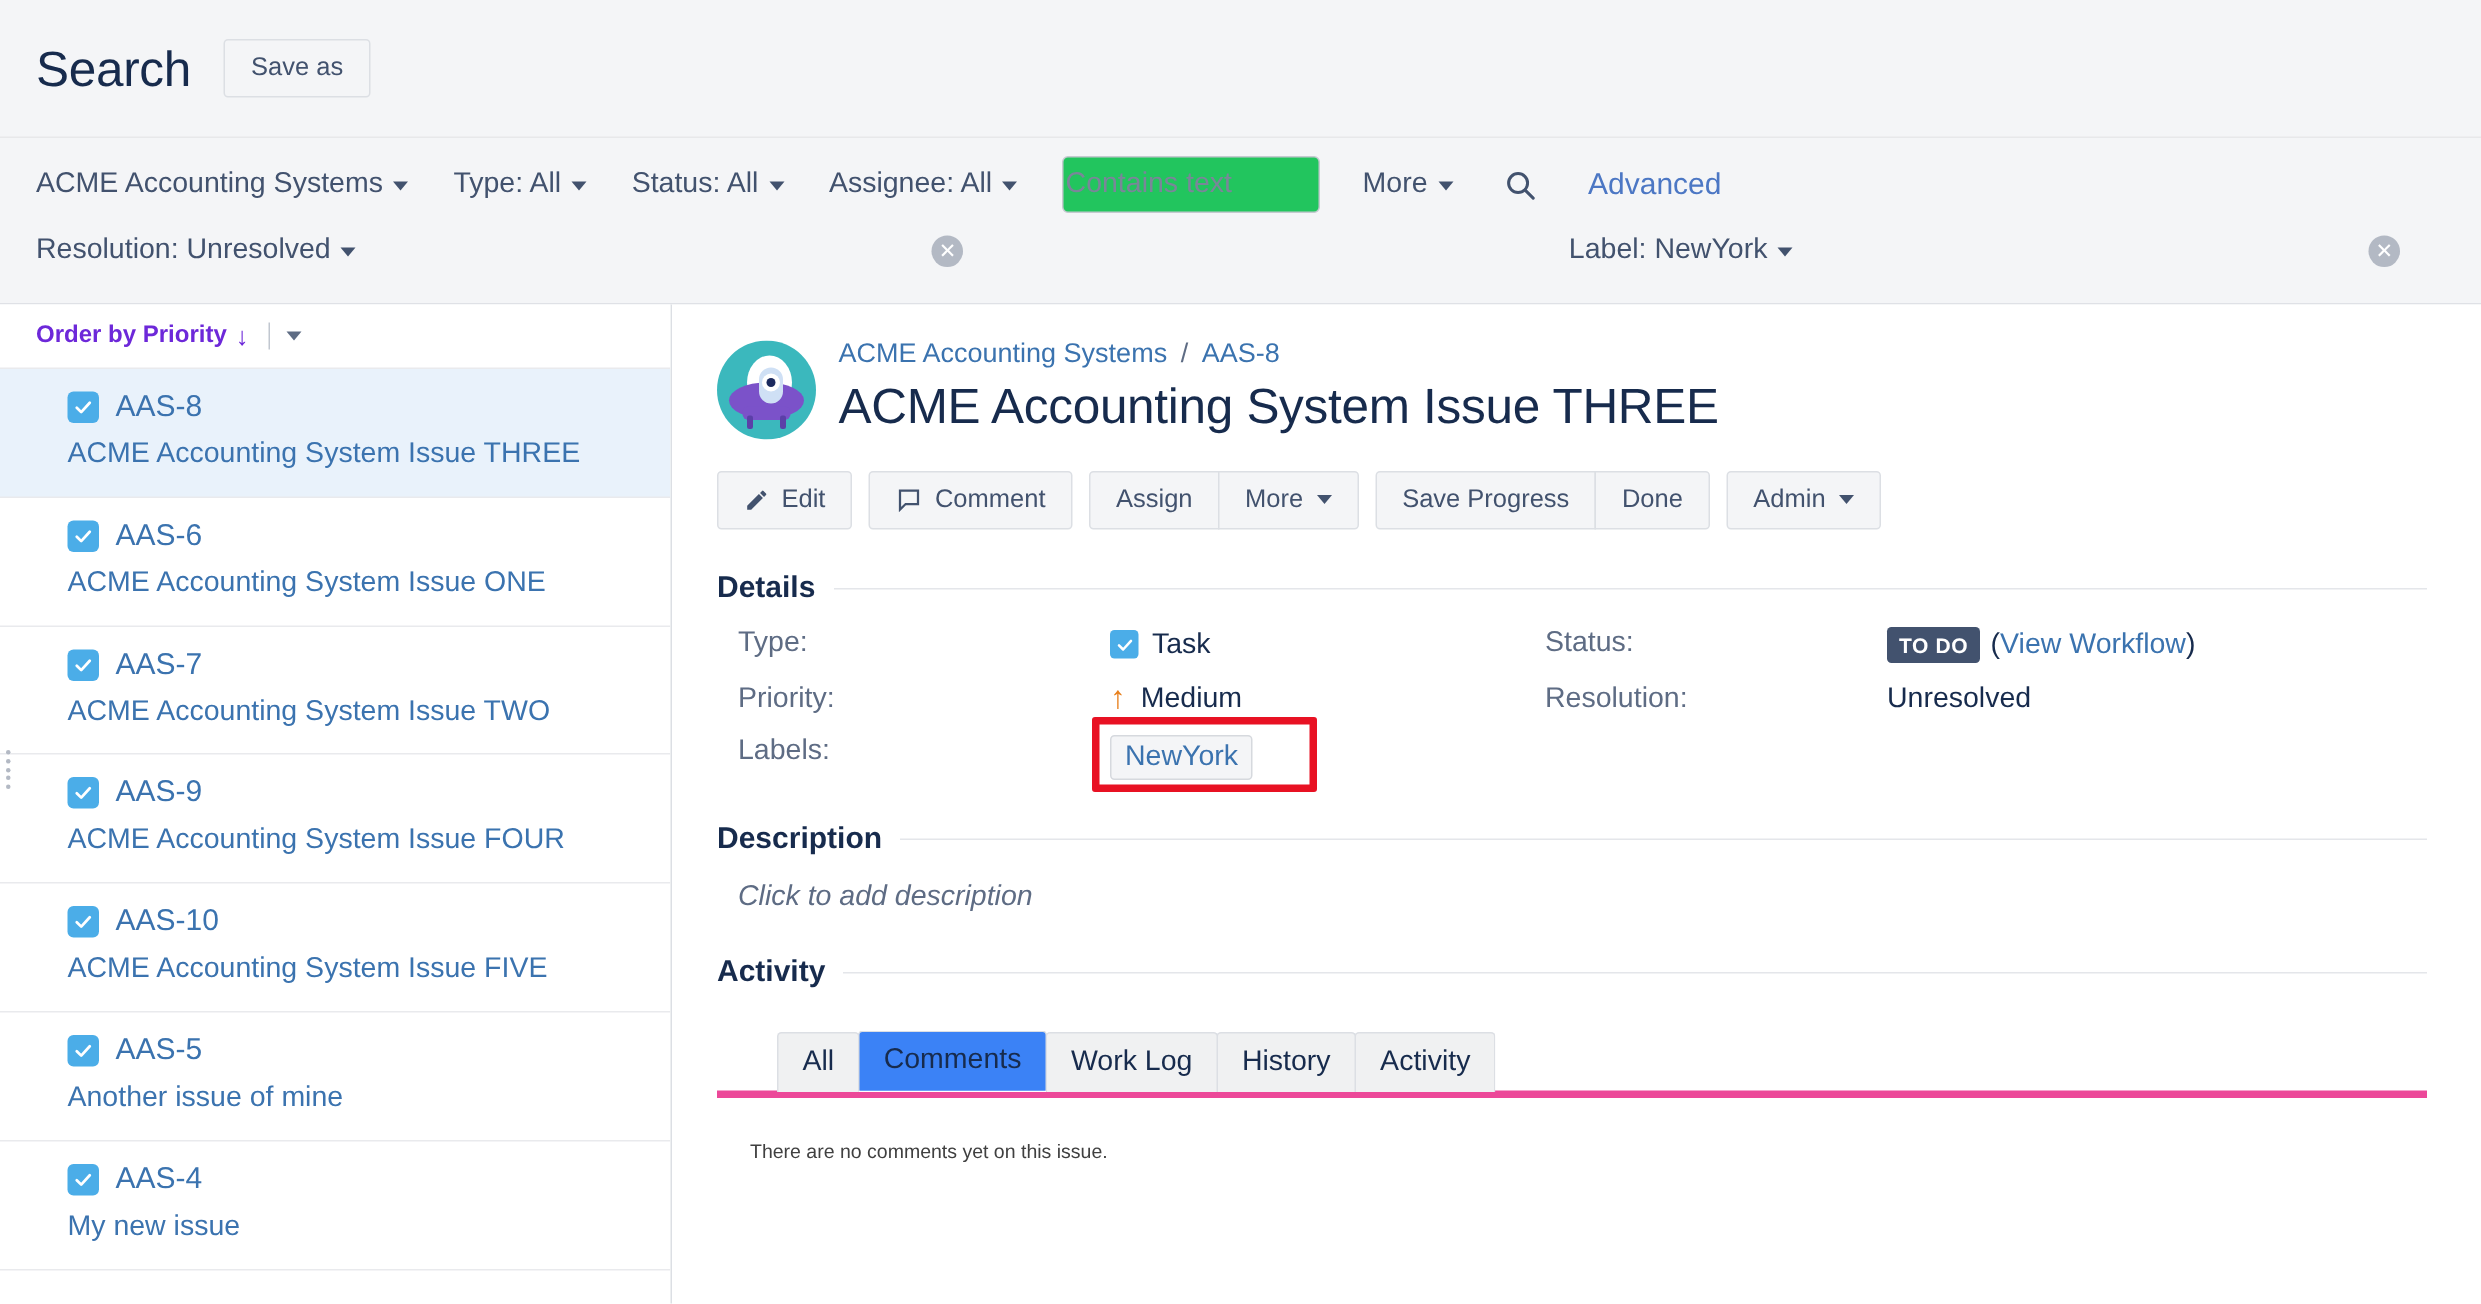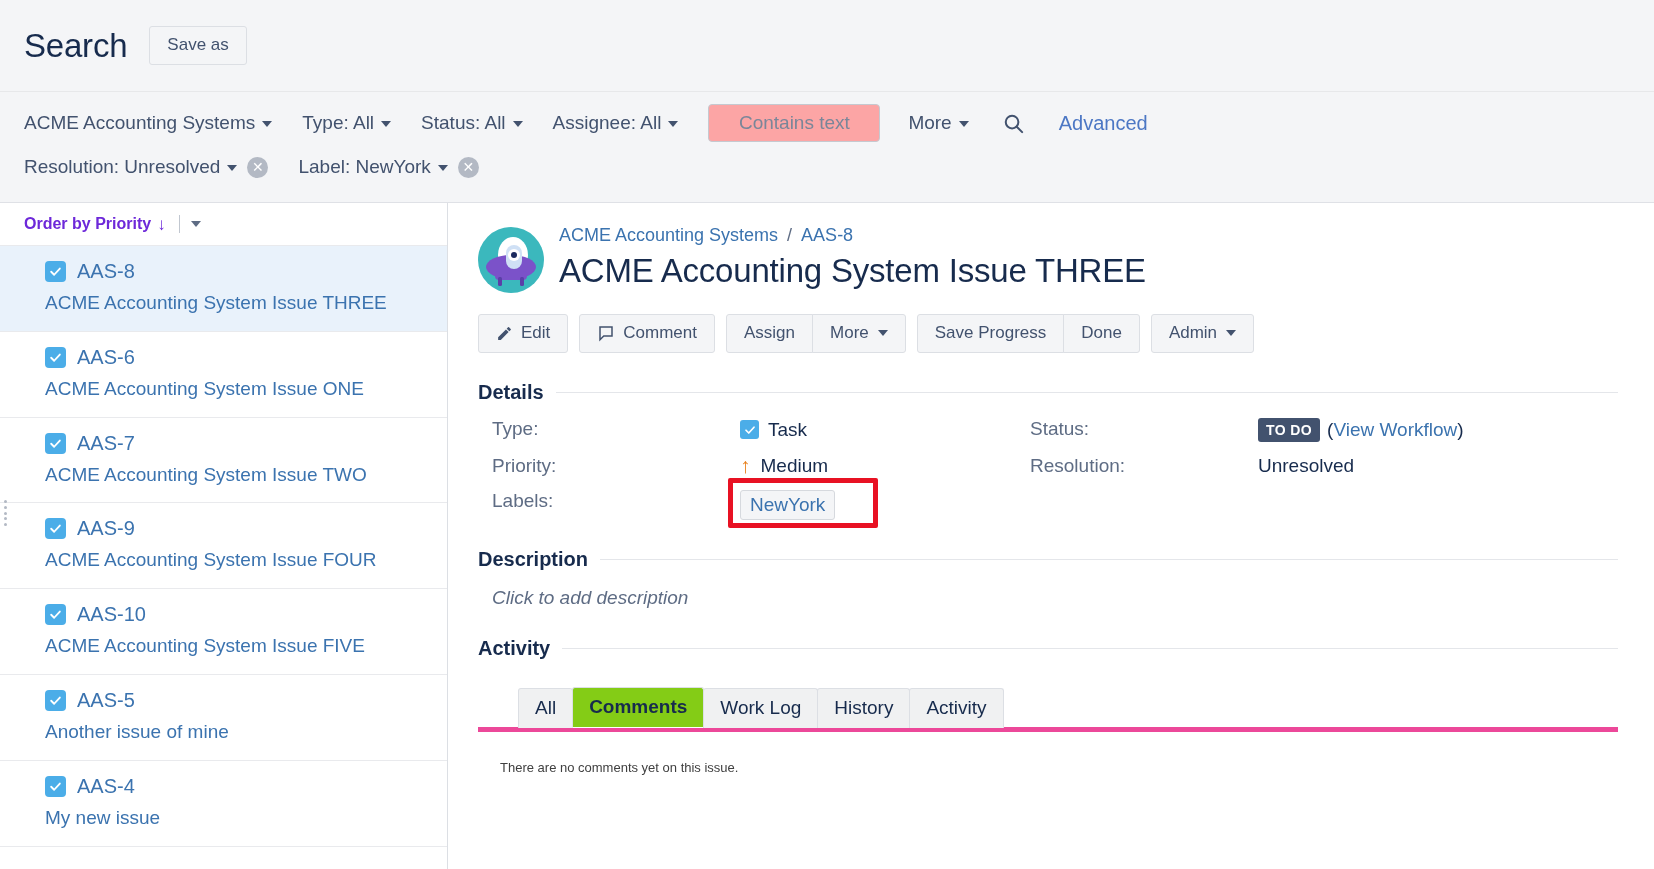--- a/index.html
+++ b/index.html
@@ -51,21 +51,21 @@
     background: #f4f5f7;
     padding: 10px 24px 14px 24px;
     border-bottom: 1px solid #dfe1e6;
   }
   .filter-row {
     display: flex;
     align-items: center;
     min-height: 42px;
     flex-wrap: nowrap;
   }
-  .filter-row + .filter-row { margin-top: 2px; }
+  .filter-row + .filter-row { margin-top: 2px; justify-content: space-between; }
   .f-item {
     display: inline-flex;
     align-items: center;
     color: #42526e;
     font-size: 19px;
     cursor: pointer;
     margin-right: 30px;
     white-space: nowrap;
   }
   .caret {
@@ -91,27 +91,26 @@
     margin-left: -20px;
     cursor: pointer;
     font-family: "Liberation Sans", sans-serif;
     user-select: none;
   }
   .contains-input {
     width: 172px;
     height: 38px;
     border: 1px solid #c5c9d0;
     border-radius: 4px;
-    background: #fca5a5;
+    background: #22c55e;
     padding: 0 1px;
     font-size: 19px;
     color: #42526e;
     font-family: "Liberation Sans", sans-serif;
     margin-right: 28px;
-    text-align: center;
   }
   .contains-input::placeholder { color: #7a8699; }
   .search-glass {
     width: 30px; height: 30px;
     margin-right: 30px;
     cursor: pointer;
     display:inline-flex; align-items:center; justify-content:center;
   }
   .adv-link {
     color: #4c77c4;
@@ -342,22 +341,22 @@
     border: 1px solid #dcdfe4;
     border-bottom: none;
     padding: 8px 16px 9px 16px;
     margin-right: -1px;
     border-radius: 3px 3px 0 0;
     cursor: pointer;
     position: relative;
     top: 1px;
   }
   .tab.active {
-    background: #84cc16;
-    font-weight: bold;
+    background: #3b82f6;
+    font-weight: normal;
     border-bottom: 1px solid #fff;
   }
   .no-comments {
     font-size: 13px;
     color: #404040;
     padding-left: 22px;
     margin-top: 28px;
   }
 </style>
 </head>

